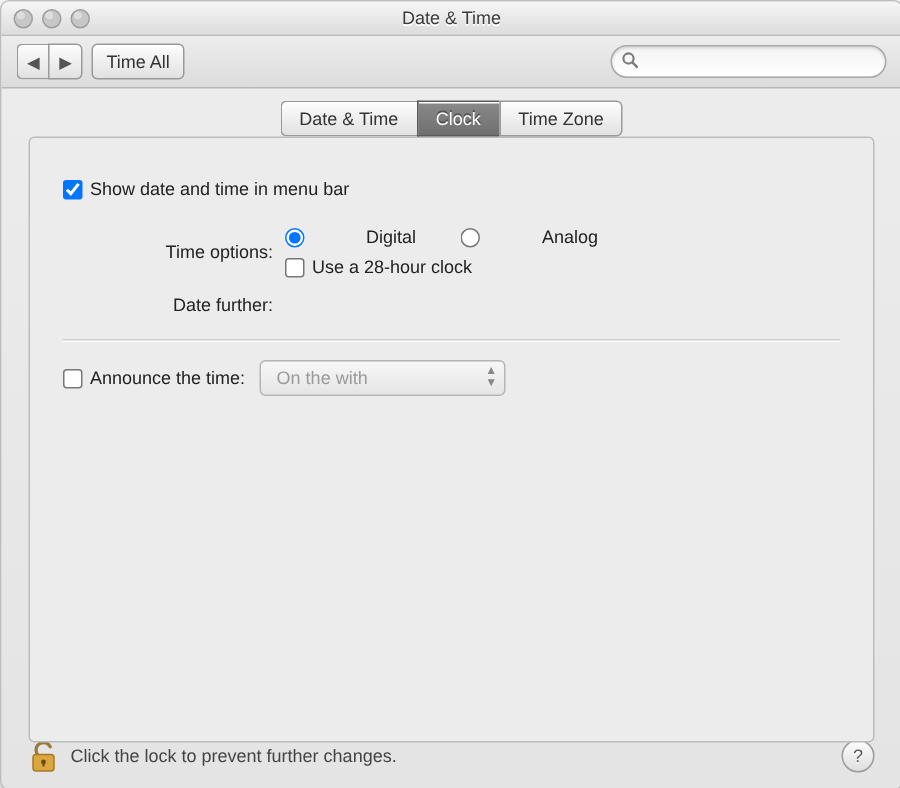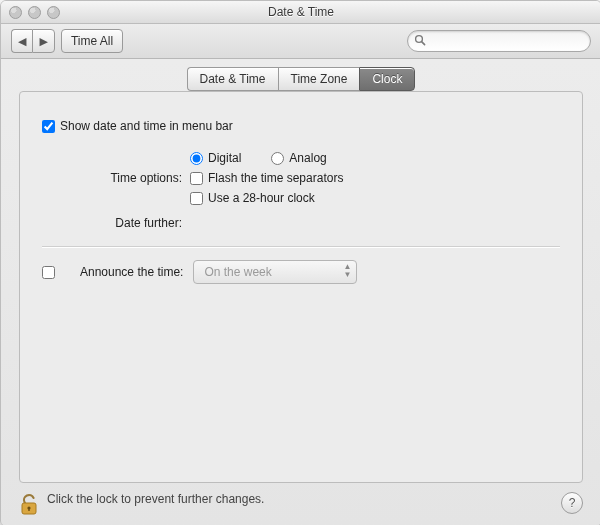--- a/index.html
+++ b/index.html
@@ -16,34 +16,34 @@
   .seg .btn:last-child{border-top-right-radius:4px;border-bottom-right-radius:4px;border-right-width:1px;}
   .arrow{font-size:11px;color:#555;}
   .spacer{flex:1;}
   .search{position:relative;}
   .search input{width:150px;height:20px;border:1px solid #a8a8a8;border-radius:11px;background:linear-gradient(#f3f3f3,#ffffff);padding:0 8px 0 24px;font-size:11px;box-shadow:inset 0 1px 2px rgba(0,0,0,0.15);outline:none;}
   .search .mag{position:absolute;left:7px;top:4px;}
   .content{position:absolute;top:56px;left:0;right:0;bottom:0;}
   .tabs{display:flex;justify-content:center;margin-top:10px;position:relative;z-index:2;}
   .tabs .seg .btn{padding:0 12px;height:22px;}
   .tabs .btn.selected{background:linear-gradient(#8a8a8a,#6f6f6f);color:#fff;text-shadow:0 -1px 0 #0006;border-color:#5a5a5a;}
-  .panel{margin:11px 18px 0 18px;border:1px solid #bcbcbc;border-radius:4px;background:#ececec;height:370px;position:relative;top:-11px;z-index:1;padding:20px 22px 0 22px;}
+  .panel{margin:11px 18px 0 18px;border:1px solid #bcbcbc;border-radius:4px;background:#ececec;height:370px;position:relative;top:-11px;z-index:1;padding:20px 22px 12px 22px;}
   .row{display:flex;align-items:center;margin:3px 0;}
   .lbl{width:140px;text-align:right;margin-right:8px;color:#222;}
   .opts{display:flex;flex-direction:column;}
   input[type=checkbox],input[type=radio]{margin:0 5px 0 0;width:13px;height:13px;}
   .chk{display:flex;align-items:center;height:20px;}
   .radiorow{display:flex;align-items:center;height:20px;gap:30px;}
-  .radiorow label{display:flex;align-items:center;}
+  .radiorow label{display:flex;align-items:center;gap:36px;}
   .divider{height:1px;background:#cfcfcf;border-bottom:1px solid #fff;margin:16px 0 12px 0;}
   .select{height:22px;border:1px solid #b5b5b5;border-radius:4px;background:linear-gradient(#f7f7f7,#e5e5e5);color:#8b8b8b;padding:0 22px 0 10px;display:inline-flex;align-items:center;position:relative;min-width:130px;}
   .select .arrows{position:absolute;right:5px;top:2px;font-size:8px;line-height:8px;color:#888;}
   .btn.disabled,.select.disabled{color:#9a9a9a;}
   .btn.disabled{background:linear-gradient(#f5f5f5,#e7e7e7);}
-  .footer{position:absolute;left:0;right:0;bottom:10px;display:flex;align-items:flex-start;padding:0 18px;}
+  .footer{position:absolute;left:0;right:0;bottom:10px;display:flex;align-items:center;padding:0 18px;}
   .lock svg{display:block;}
   .foot-text{margin-left:8px;color:#444;}
   .help{width:20px;height:20px;border:1px solid #9c9c9c;border-radius:50%;background:linear-gradient(#fdfdfd,#dedede);display:flex;align-items:center;justify-content:center;font-size:12px;color:#555;text-shadow:0 1px 0 #fff;}
 </style>
 </head>
 <body>
 
 <div class="window">
 
   <div class="titlebar">
@@ -75,22 +75,22 @@
       </span>
       <input type="text" placeholder="" style="">
     </div>
   </div>
 
   <div class="content">
 
     <div class="tabs">
       <div class="seg">
         <div class="btn">Date &amp; Time</div>
+        <div class="btn selected">Clock</div>
         <div class="btn">Time Zone</div>
-        <div class="btn selected">Clock</div>
       </div>
     </div>
 
     <div class="panel">
 
       <div class="chk" style="margin-top:4px;">
         <input type="checkbox" checked="" style="">
         <span>Show date and time in menu bar</span>
       </div>
 
@@ -102,44 +102,40 @@
                 <input type="radio" name="tf" checked="" style="">
                 <span>Digital</span>
               </label>
             <label>
                 <input type="radio" name="tf" style="">
                 <span>Analog</span>
               </label>
           </div>
           <div class="chk">
               <input type="checkbox" style="">
-              <span>Flash the time separators</span>
-            </div>
-          <div class="chk">
-              <input type="checkbox" style="">
               <span>Use a 28-hour clock</span>
             </div>
         </div>
       </div>
 
       <div class="row" style="margin-top:8px;">
         <div class="lbl">Date further:</div>
         <div class="opts">
         </div>
       </div>
 
       <div class="divider"></div>
 
       <div class="row">
-        <div style="display:flex;align-items:center;gap:20px;">
+        <div style="display:flex;align-items:center;">
           <input type="checkbox" style="">
           <span>Announce the time:</span>
         </div>
         <div class="select disabled" style="margin-left:10px;">
-          <span>On the week</span>
+          <span>On the with</span>
           <span class="arrows">▲<br>▼</span>
         </div>
       </div>
 
     </div>
 
     <div class="footer">
       <span class="lock">
         <svg width="20" height="24" viewBox="0 0 20 24">
           <path d="M5 11 V8 a5 5 0 0 1 10 0" fill="none" stroke="#9a7a3a" stroke-width="2.2" stroke-linecap="round" transform="rotate(-25 10 8)"></path>

